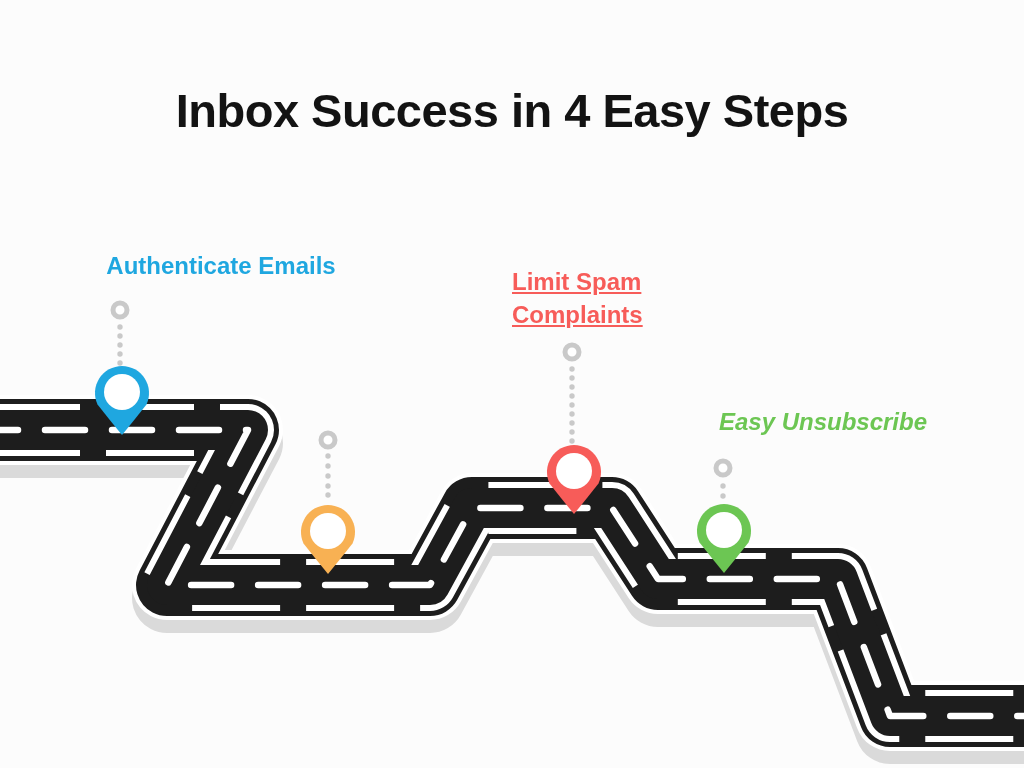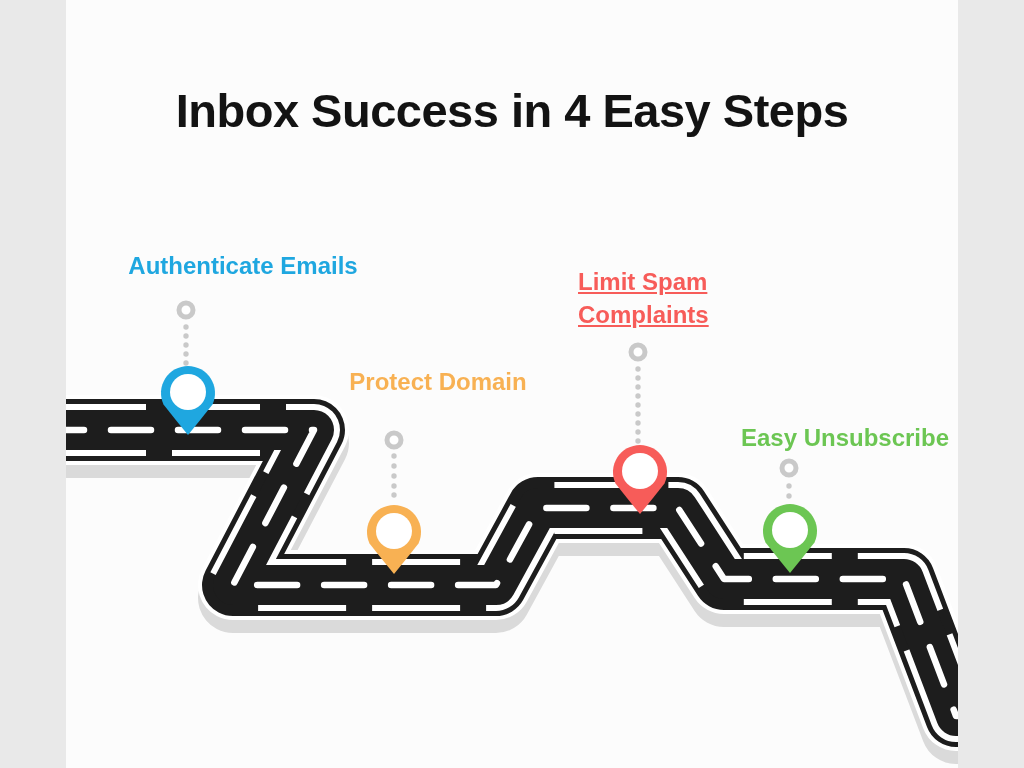--- a/index.html
+++ b/index.html
@@ -1,19 +1,19 @@
 <!DOCTYPE html>
 <html style="--background: #fcfcfc; --title-ink: #131313; --road: #1d1d1d; --road-shadow: #dadada; --road-line: #ffffff; --marker-gray: #c9c9c9; --step0: #1fa7e0; --step1: #f8b153; --step2: #f75c59; --step3: #6cc653;"><head>
 <meta charset="utf-8">
 <style>
   html,body{margin:0;padding:0;}
   body{background:#e9e9e9;}
   .canvas{
     position:relative;
-    width:892px;height:768px;
+    width:1024px;height:768px;
     margin:0 auto;
     background:var(--background,#fcfcfc);
     overflow:hidden;
     font-family:"Liberation Sans", sans-serif;
   }
   .road-svg{position:absolute;left:0;top:0;}
 
   
   .road-shadow{fill:none;stroke:var(--road-shadow);stroke-width:70;stroke-linejoin:round;stroke-linecap:round;}
   .road-outline{fill:none;stroke:var(--road-line);stroke-width:70;stroke-linejoin:round;stroke-linecap:round;}
@@ -32,25 +32,25 @@
   .pin-3 .pin-shape{fill:var(--step3);}
 
   .title{
     position:absolute;top:83px;left:50%;transform:translateX(-50%);
     font-size:47px;font-weight:800;letter-spacing:-0.5px;
     color:var(--title-ink);white-space:nowrap;
   }
   .step-label{
     position:absolute;font-size:24px;font-weight:800;line-height:28px;white-space:nowrap;
   }
-  .centered{transform:translateX(-50%);text-align:center;}
+  .centered{transform:translateX(-50%);text-align:center;margin-left:44px;}
   .label-0{left:177px;top:252px;color:var(--step0);}
   .label-1{left:372px;top:368px;color:var(--step1);}
   .label-2{left:512px;top:265px;color:var(--step2);white-space:normal;width:175px;line-height:33px;text-decoration:underline;}
-  .label-3{left:779px;top:424px;color:var(--step3);}
+  .label-3{left:779px;top:408px;color:var(--step3);font-style:italic;}
 </style>
 </head>
 <body>
 
 <div class="canvas">
 
   <svg class="road-svg" width="1024" height="768" viewBox="0 0 1024 768">
 
     <g>
       <path class="road-shadow" transform="translate(0,13)" d="M -8 430 L 248 430 L 167 585 L 430 585 L 472 508 L 612 508 L 658 579 L 838 579 L 890 716 L 1090 716"></path>
@@ -111,17 +111,16 @@
         <circle class="conn-dot" cx="723" cy="496" r="2.7"></circle>
       </g>
       <path class="pin-shape" d="M 699.5 542.4 Q 711 557 724 573 Q 737 557 748.5 542.4 A 27 27 0 1 0 699.5 542.4 Z"></path>
       <circle class="pin-hole" cx="724" cy="530" r="18"></circle>
     </g>
   </svg>
 
   <div class="title">Inbox Success in 4 Easy Steps</div>
 
   <div class="step-label label-0 centered">Authenticate Emails</div>
-  <div class="step-label label-1 centered">Protect Domain</div>
   <div class="step-label label-2">Limit Spam Complaints</div>
   <div class="step-label label-3 centered">Easy Unsubscribe</div>
 
 </div>
 
 </body></html>

